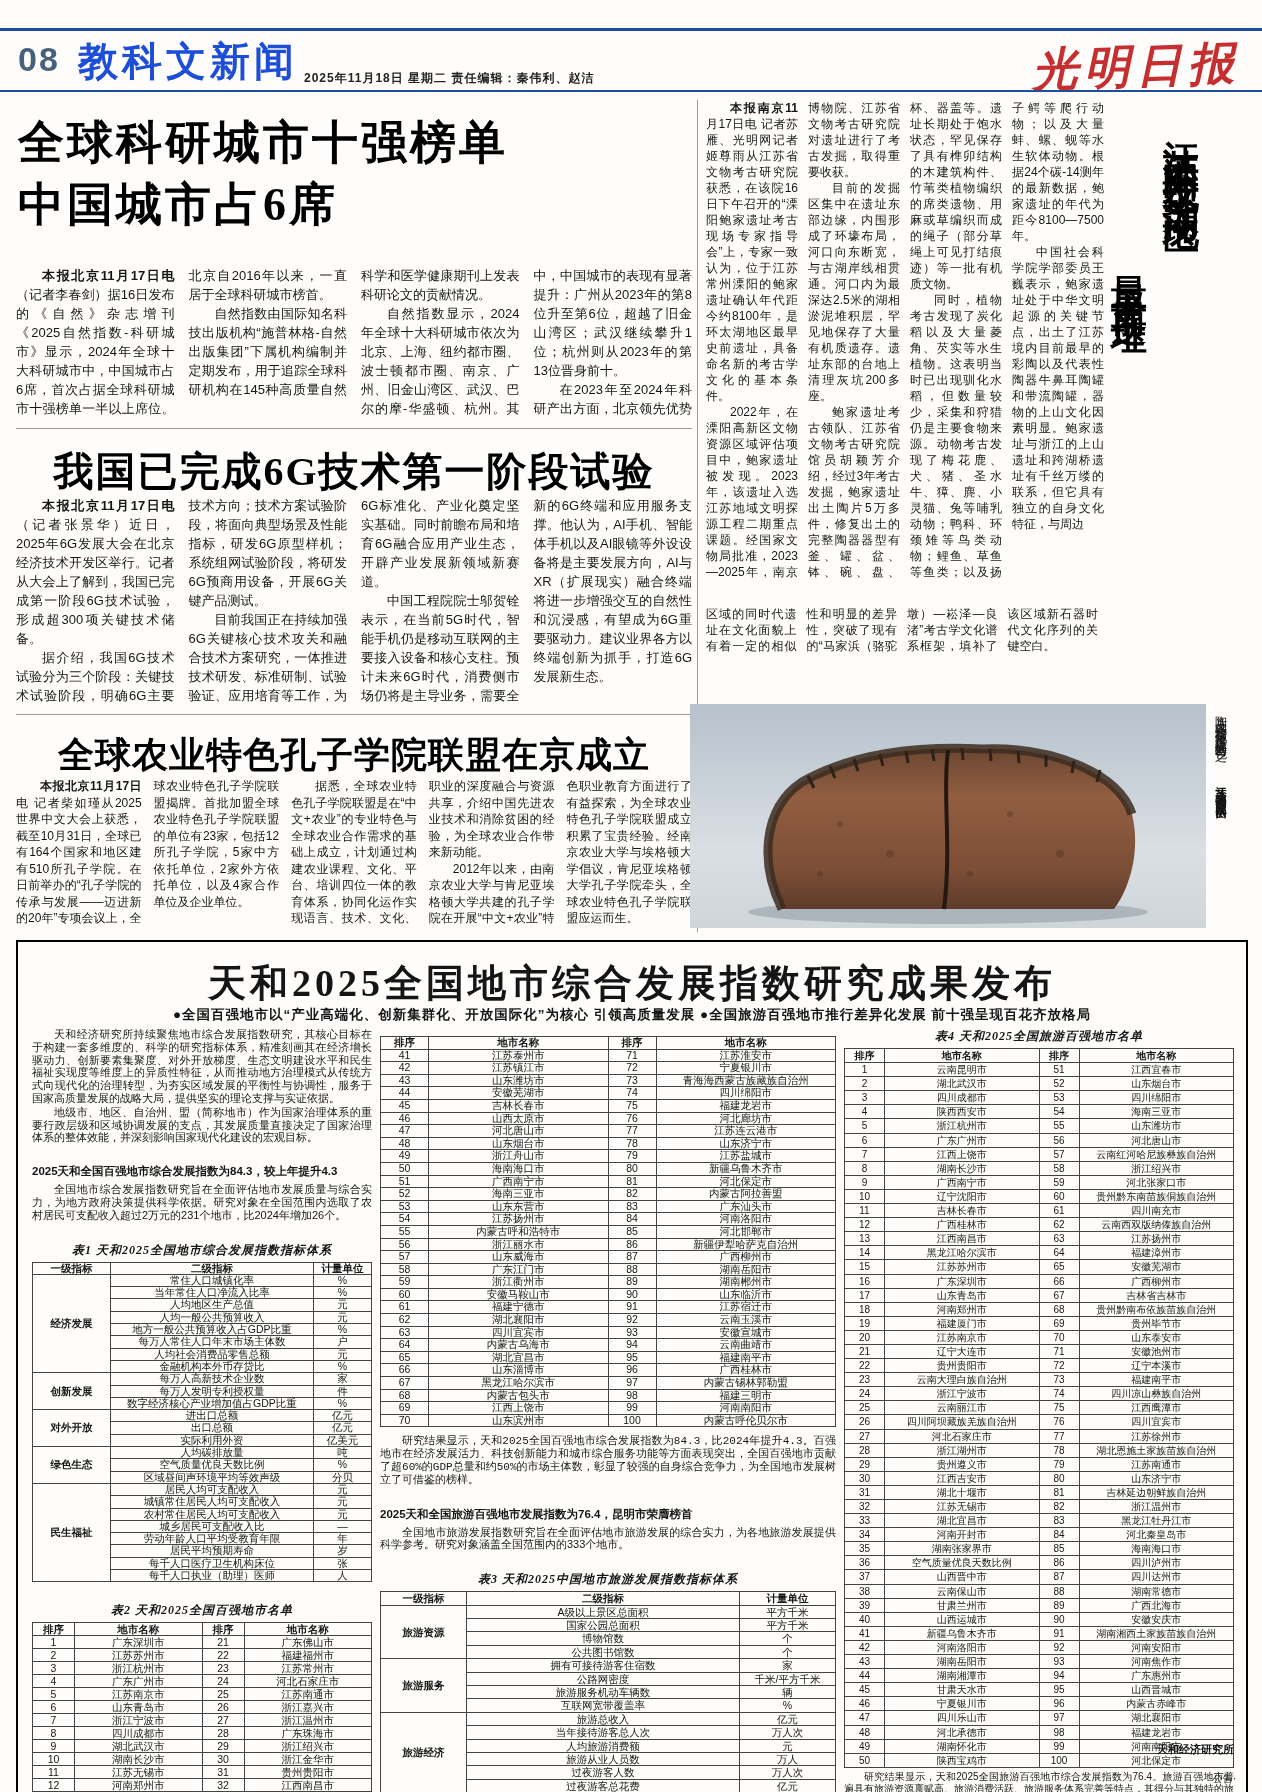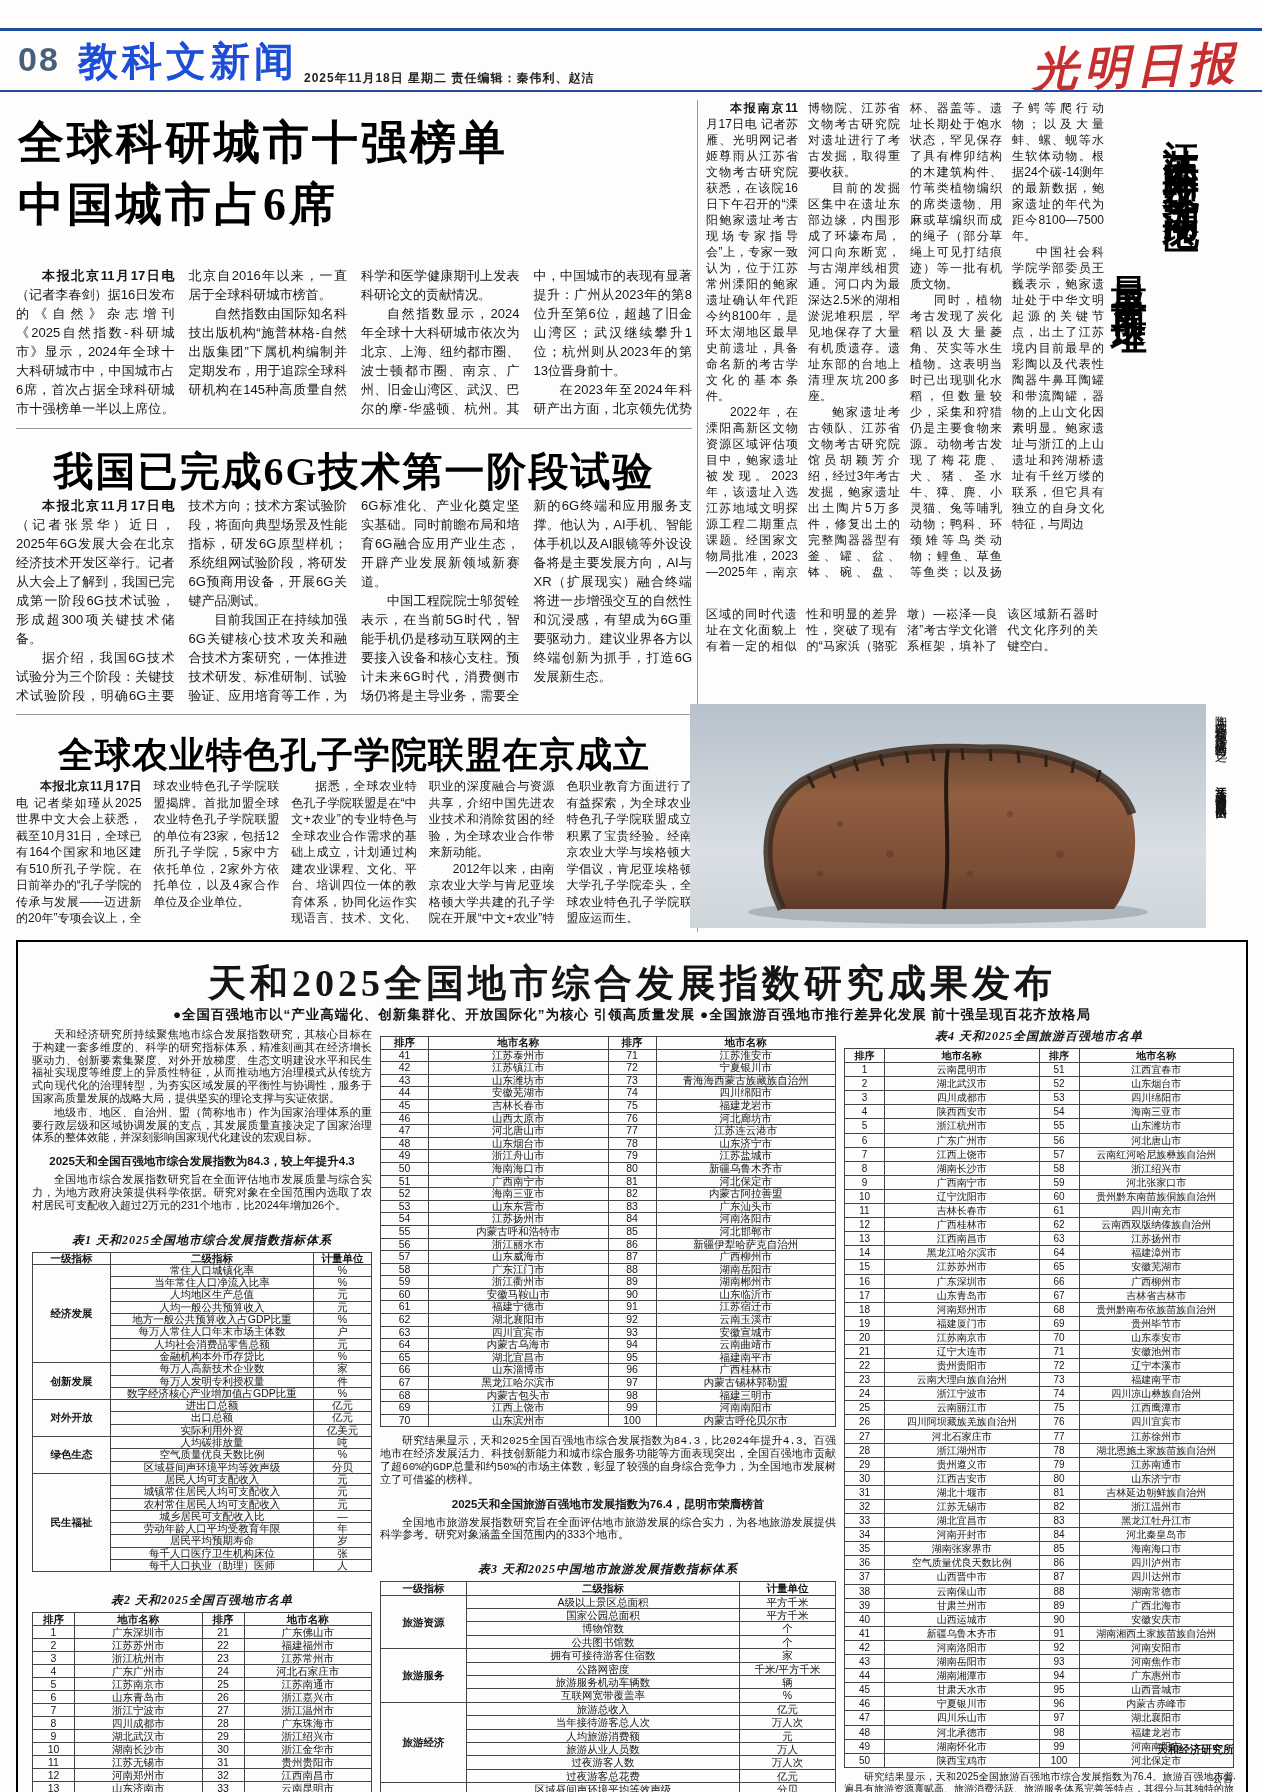--- a/index.html
+++ b/index.html
@@ -26,21 +26,21 @@
   .v-headline{writing-mode:vertical-rl;font:900 36px "Liberation Serif",serif;letter-spacing:8px;color:#000;}
   .v-caption{writing-mode:vertical-rl;font-size:12px;line-height:18px;letter-spacing:2px;}
   .v-caption .credit{font-weight:700;margin-top:14px;}
   
   .report{border:2px solid #000;background:#fefdfb;}
   .report-title{font:900 38px "Liberation Serif",serif;text-align:center;letter-spacing:4px;}
   .report-bullets{font:700 13.5px "Liberation Sans",sans-serif;text-align:center;letter-spacing:1px;}
   .rcol{position:absolute;top:86px;}
   .rtext{font-size:11px;line-height:12.8px;text-align:justify;}
   .rtext p{margin:0 0 1px 0;text-indent:2em;}
-  .subhead{font:700 11.5px "Liberation Sans",sans-serif;text-align:center;white-space:nowrap;margin:10px 0 4px 0;}
+  .subhead{font:700 11.5px "Liberation Sans",sans-serif;text-align:left;white-space:nowrap;margin:20px 0 4px 0;}
   .tbl-title{font:700 italic 12px "Liberation Serif",serif;text-align:center;margin:20px 0 3px 0;letter-spacing:1px;}
   table{border-collapse:collapse;width:100%;table-layout:fixed;}
   th,td{border:1px solid #444;text-align:center;padding:0 2px;overflow:hidden;white-space:nowrap;}
   th{font-weight:700;}
   .t-ind th,.t-ind td{font-size:10.5px;height:11.3px;line-height:11.3px;}
   .t-rank20 th,.t-rank20 td{font-size:10.5px;height:12px;line-height:12px;}
   .t-rank30 th,.t-rank30 td{font-size:10.5px;height:11.6px;line-height:11.6px;}
   .t-rank50 th,.t-rank50 td{font-size:10px;height:13.1px;line-height:13.1px;}
   .t-tour th,.t-tour td{font-size:10.5px;height:12.4px;line-height:12.4px;}
   td.cat{font-weight:700;margin-left:9px;}

